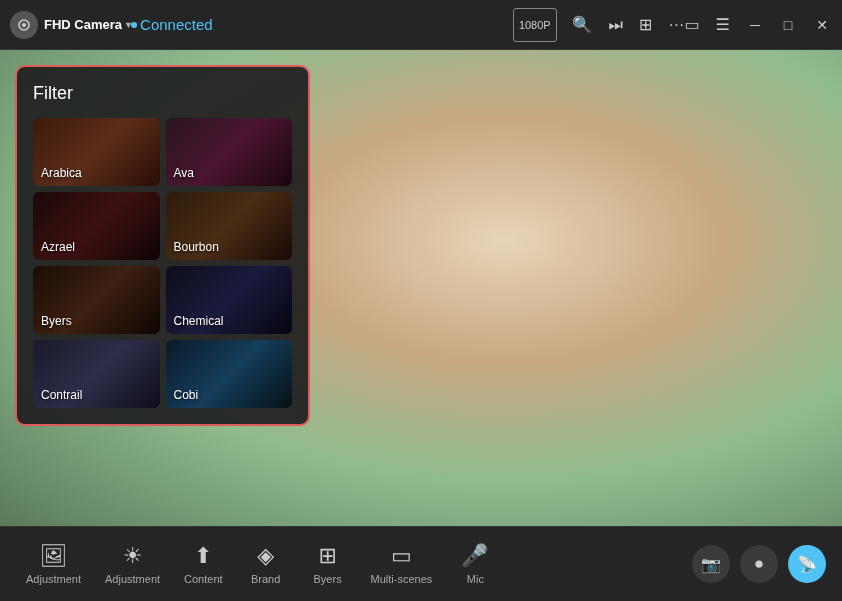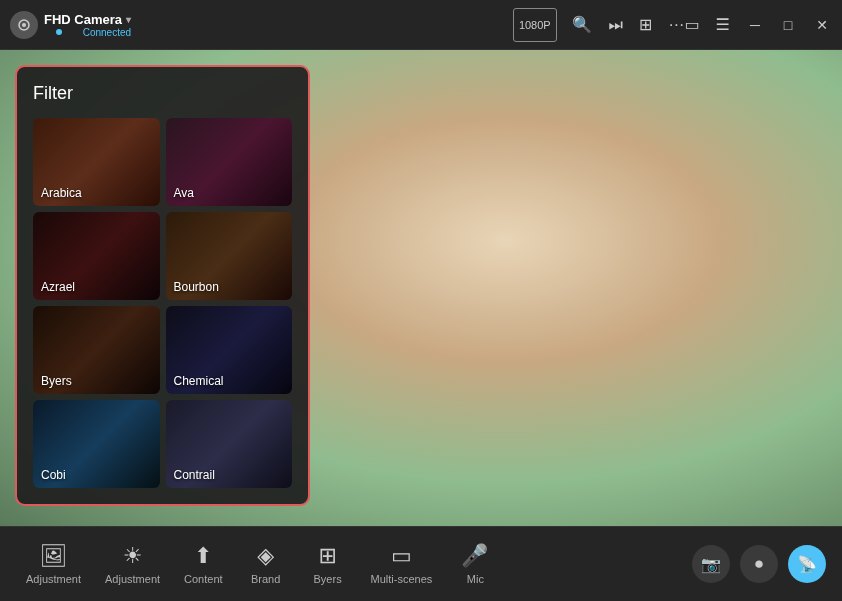--- a/index.html
+++ b/index.html
@@ -35,40 +35,40 @@
       height: 28px;
       background: #555;
       border-radius: 50%;
       display: flex;
       align-items: center;
       justify-content: center;
       font-size: 14px;
     }
     .app-title-group {
       display: flex;
-      flex-direction: column;
+      flex-direction: row;
     }
     .app-title {
       font-size: 13px;
       font-weight: 600;
       color: #fff;
       display: flex;
       align-items: center;
       gap: 4px;
     }
     .app-title .chevron {
       font-size: 10px;
       color: #aaa;
     }
     .connected-status {
-      font-size: 10px;
+      font-size: 15px;
       color: #4fc3f7;
       display: flex;
       align-items: center;
-      gap: 21px;
+      gap: 3px;
       justify-content: flex-end;
     }
     .connected-dot {
       width: 6px;
       height: 6px;
       background: #4fc3f7;
       border-radius: 50%;
     }
     .titlebar-center {
       display: flex;
@@ -143,21 +143,21 @@
     .filter-grid {
       display: grid;
       grid-template-columns: 1fr 1fr;
       gap: 6px;
     }
     .filter-item {
       border-radius: 6px;
       overflow: hidden;
       cursor: pointer;
       position: relative;
-      height: 88px;
+      height: 68px;
     }
     .filter-item .filter-bg {
       width: 100%;
       height: 100%;
       position: absolute;
       inset: 0;
     }
     .filter-item .filter-label {
       position: absolute;
       bottom: 6px;
@@ -318,27 +318,27 @@
         <div class="filter-item filter-byers">
           <div class="filter-bg"></div>
           <span class="filter-label">Byers</span>
         </div>
         <div class="filter-item filter-chemical">
           <div class="filter-bg"></div>
           <span class="filter-label">Chemical</span>
         </div>
 
 
+        <div class="filter-item filter-contrail">
+          <div class="filter-bg"></div>
+          <span class="filter-label">Contrail</span>
+        </div>
         <div class="filter-item filter-cobi">
           <div class="filter-bg"></div>
           <span class="filter-label">Cobi</span>
-        </div>
-        <div class="filter-item filter-contrail">
-          <div class="filter-bg"></div>
-          <span class="filter-label">Contrail</span>
         </div>
 
       </div>
     </div>
   </div>
 </div>
 
 <div class="toolbar">
   <div class="toolbar-items">
 

